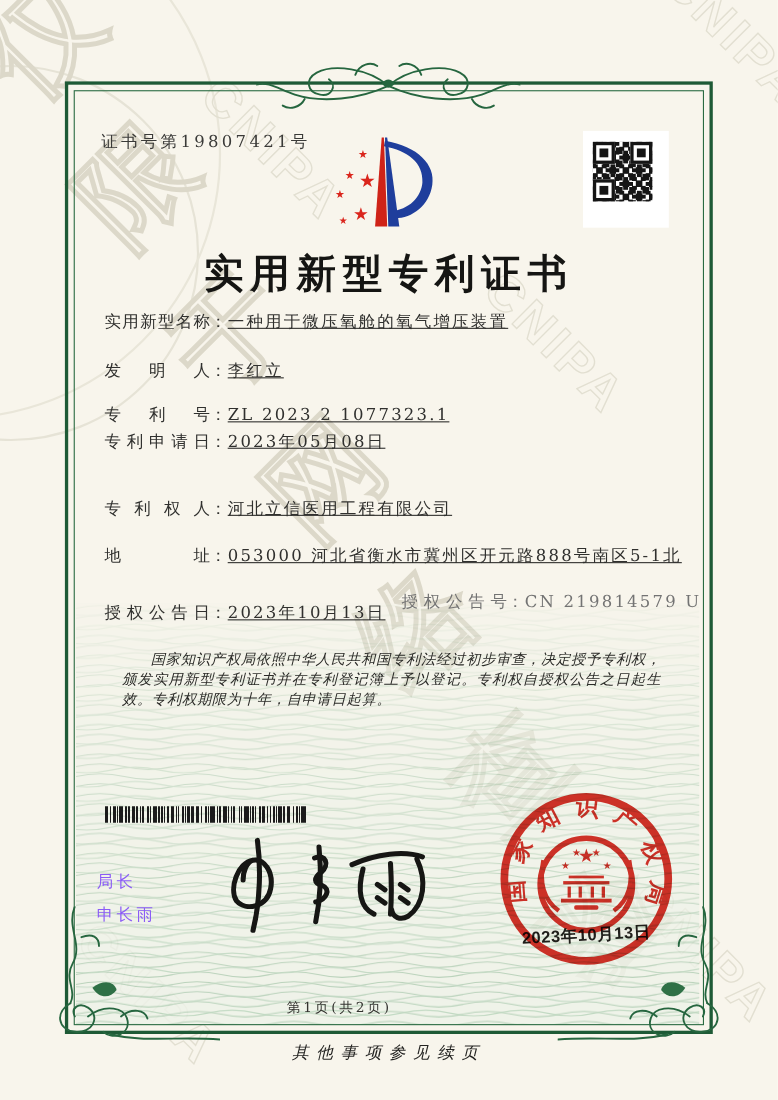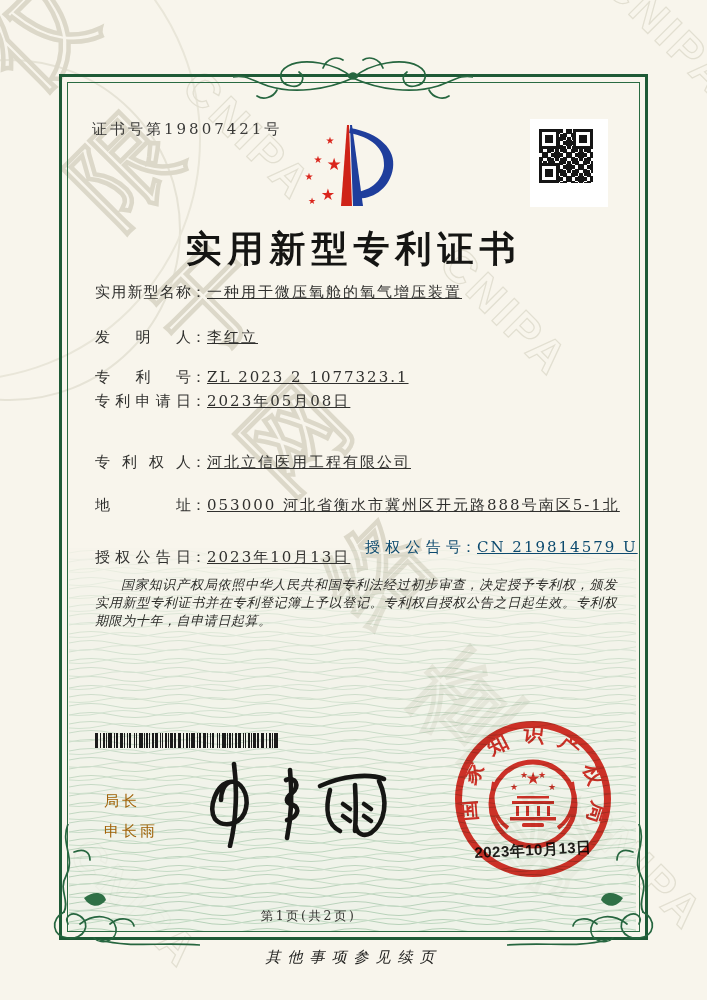--- a/index.html
+++ b/index.html
@@ -24,26 +24,26 @@
   
   .serif{font-family:"DejaVu Serif","Liberation Serif",serif;}
   .cert-no{left:92px;top:120px;font-size:15px;letter-spacing:3px;color:#3a3a38;z-index:3;}
   .title{left:0;top:225px;width:707px;text-align:center;font-size:36px;font-weight:700;
          letter-spacing:6px;color:#151513;z-index:3;}
   .frow{left:95px;width:530px;font-size:15px;color:#30302e;z-index:3;white-space:nowrap;text-decoration:underline;}
   .flabel{display:inline-block;width:96px;text-align:justify;text-align-last:justify;
           vertical-align:top;}
   .fcolon{display:inline-block;width:16px;}
   .fval{letter-spacing:2px;}
-  .frow2{left:365px;z-index:3;font-size:15px;color:#0c4a6e;white-space:nowrap;text-decoration:underline;}
+  .frow2{left:365px;z-index:3;font-size:15px;color:#737373;white-space:nowrap;}
   .legal{left:95px;top:576px;width:522px;font-size:13px;line-height:18px;color:#2b2b28;
          z-index:3;font-style:italic;letter-spacing:0.6px;}
-  .legal p{margin:0;text-indent:2em;text-align:justify;}
+  .legal p{margin:16px;text-indent:2em;text-align:justify;}
   .barcode{left:95px;top:733px;z-index:3;}
-  .signer{left:104px;z-index:3;font-size:15px;letter-spacing:3px;color:#a16207;}
+  .signer{left:88px;z-index:3;font-size:15px;letter-spacing:3px;color:#8b5cf6;}
   .sig{left:200px;top:756px;z-index:3;}
   .seal{left:450px;top:716px;z-index:4;mix-blend-mode:multiply;opacity:.95;}
   .seal-date{left:450px;top:841px;width:166px;text-align:center;font-size:15px;
              font-weight:600;color:#23211e;z-index:5;transform:rotate(-3deg);
              letter-spacing:0.5px;mix-blend-mode:multiply;}
   .pagenum{left:0;top:908px;width:617px;text-align:center;font-size:12.5px;
            letter-spacing:2.5px;color:#33332f;z-index:3;}
   .footer{left:0;top:948px;width:707px;text-align:center;font-size:15px;font-style:italic;
           letter-spacing:7px;color:#242422;z-index:3;font-family:Liberation Mono, monospace;}
 

